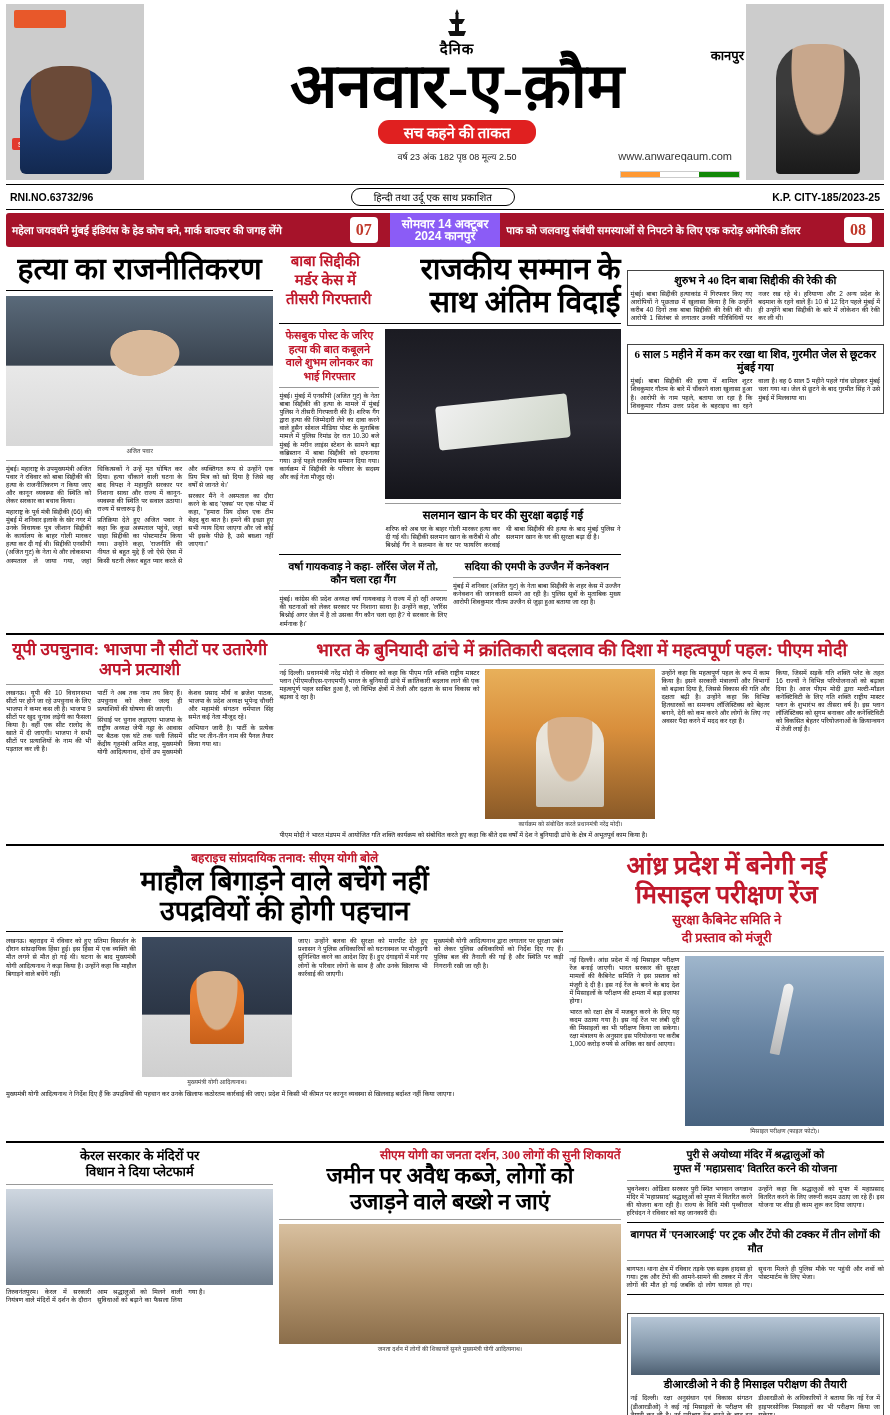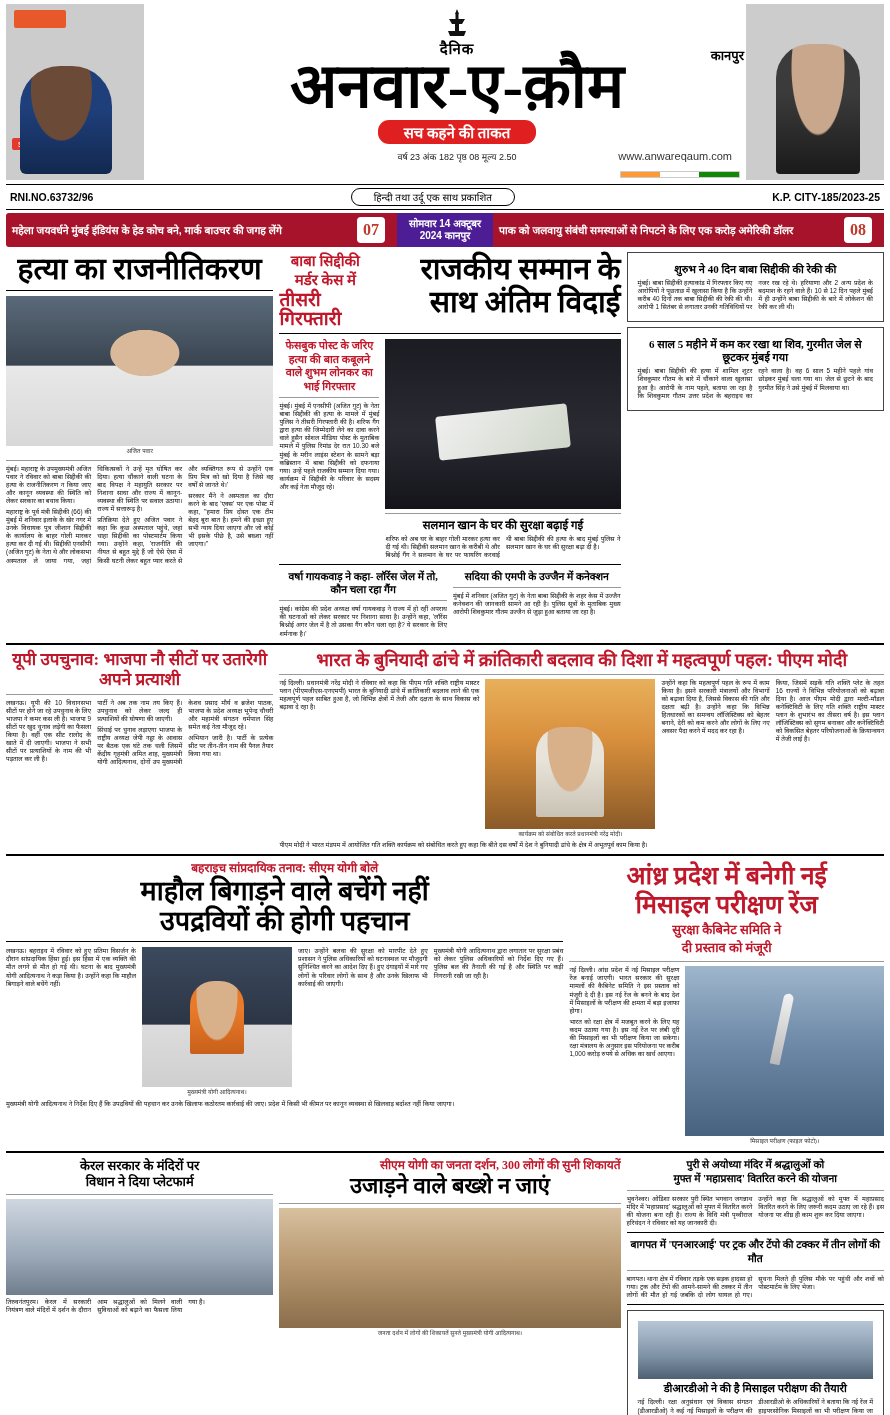--- a/index.html
+++ b/index.html
@@ -61,21 +61,21 @@
 
   
   .promo-bar { display:flex; align-items:stretch; margin-top:3px; height:34px; }
   .promo-left, .promo-right { flex:1; background:#a6132a; color:#fff; display:flex; align-items:center;
       font-size:10.5px; font-weight:bold; padding: 0 6px; position:relative;}
   .promo-left { border-radius: 3px 0 0 3px;}
   .promo-right { justify-content:flex-start;}
   .pg-badge { background:#fff; color:#c0392b; font-weight:bold; font-size:16px;
       width:28px; height:26px; display:flex; align-items:center; justify-content:center;
       border-radius:4px; margin:0 6px; font-family:"Liberation Serif",serif;}
-  .promo-date { background:#4c1d95; color:#fff; text-align:center; font-size:10px; line-height:12px;
+  .promo-date { background:#8b5cf6; color:#fff; text-align:center; font-size:12px; line-height:12px;
       padding:3px 12px; display:flex; flex-direction:column; justify-content:center; font-weight:bold;}
 
   
   .grid { display:flex; gap:6px; margin-top:5px; }
   .col { }
   .colA { width: 268px; }
   .colB { width: 342px; }
   .colC { width: 258px; }
 
   hr.rule { border:0; border-top:1px solid #000; margin:5px 0; }
@@ -113,21 +113,21 @@
      background:radial-gradient(ellipse at 50% 20%, #d8b08a 0 20px, rgba(0,0,0,0) 21px),
      linear-gradient(180deg,#e87a2a 40%, #c8601a 100%);border-radius:24px 24px 2px 2px;}
   .ph-missile { height:170px; background:linear-gradient(180deg,#9fb6cc 0%, #6e8aa8 45%, #47627f 100%);}
   .ph-missile::after{content:"";position:absolute;left:46%;top:16%;width:10px;height:72px;
      background:linear-gradient(180deg,#f2f2f2,#b9b9b9);border-radius:5px 5px 1px 1px;transform:rotate(12deg);}
   .ph-darshan { height:120px; background:linear-gradient(180deg,#d8c0a0 0%, #b99a72 45%, #8a6d4a 100%);}
   .ph-kerala { height:96px; background:linear-gradient(180deg,#cfd7e0 0%, #9aa8b8 60%, #6f7d8c 100%);}
   .ph-drdo { height:58px; background:linear-gradient(180deg,#b6c6d6 0%, #7f93a6 60%, #4e6072 100%);}
   .blk-sep { border-top:2px solid #000; margin:5px 0;}
 
-  .side-box { border:1px solid #444; padding:10px; margin-bottom:5px;}
+  .side-box { border:1px solid #444; padding:3px; margin-bottom:5px;margin-top:18px;}
   .side-head { font-family:"Liberation Serif",serif; font-weight:bold; font-size:11px; line-height:13px;
       text-align:center; color:#c0182b; margin-bottom:3px;}
   .side-head.blk { color:#000; }
   .sub-head-red { font-family:"Liberation Serif",serif; font-weight:bold; font-size:11px;
       line-height:13.5px; color:#c0182b; text-align:center; }
   .sub-head-blk { font-family:"Liberation Serif",serif; font-weight:bold; font-size:11.5px;
       line-height:14px; color:#000; text-align:center; }
   .banner-red { font-family:"Liberation Serif",serif; font-weight:bold; font-size:14.5px; line-height:18px;
       color:#c0182b; text-align:center;}
 </style>
@@ -196,21 +196,21 @@
         <p>प्रतिक्रिया देते हुए अजित पवार ने कहा कि कुछ अस्पताल पहुंचे, जहां चाहा सिद्दीकी का पोस्टमार्टम किया गया। उन्होंने कहा, 'राजनीति की नीयत से बहुत मुद्दे हैं जो ऐसे ऐसा में किसी घटनी लेकर बहुत प्यार करते से और व्यक्तिगत रूप से उन्होंने एक प्रिय मित्र को खो दिया है जिसे वह वर्षों से जानते थे।'</p>
         <p>सरकार मैंने ने अस्पताल का दौरा करने के बाद 'एक्स' पर एक पोस्ट में कहा, ''हमारा प्रिय दोस्त एक टीम बेहद बुरा बात है। हमने की इच्छा हुए सभी न्याय दिया जाएगा और जो कोई भी इसके पीछे है, उसे बख्शा नहीं जाएगा।''</p>
       </div>
     </div>
 
     <div class="col colB">
       <div style="display:flex; gap:6px;">
         <div style="width:92px;">
           <div class="kicker" style="text-align:center;font-size:15px;line-height:19px;">बाबा सिद्दीकी</div>
           <div class="kicker" style="text-align:center;font-size:15px;line-height:19px;">मर्डर केस में</div>
-          <div class="kicker" style="text-align:left;font-size:19px;line-height:19px;">तीसरी गिरफ्तारी</div>
+          <div class="kicker" style="text-align:right;font-size:15px;line-height:19px;">तीसरी गिरफ्तारी</div>
         </div>
         <div style="flex:1">
           <div class="head-xl" style="text-align:right">राजकीय सम्मान के</div>
           <div class="head-xl" style="text-align:right">साथ अंतिम विदाई</div>
         </div>
       </div>
       <hr class="rule">
 
       <div style="display:flex; gap:6px;">
         <div style="width:100px;">
@@ -339,20 +339,21 @@
     <div class="col colA">
       <div class="head-sm" style="text-align:center">केरल सरकार के मंदिरों पर</div>
       <div class="head-sm" style="text-align:center">विधान ने दिया प्लेटफार्म</div>
       <hr class="thin">
       <div class="photo ph-kerala"></div>
       <div class="body-txt cols3" style="margin-top:3px">तिरुवनंतपुरम। केरल में सरकारी नियंत्रण वाले मंदिरों में दर्शन के दौरान आम श्रद्धालुओं को मिलने वाली सुविधाओं को बढ़ाने का फैसला लिया गया है।</div>
     </div>
 
     <div class="col colB">
       <div class="kicker" style="text-align:right">सीएम योगी का जनता दर्शन, 300 लोगों की सुनी शिकायतें</div>
+      <div class="head-lg" style="text-align:center;font-size:22px;line-height:26px">जमीन पर अवैध कब्जे, लोगों को</div>
       <div class="head-lg" style="text-align:center;font-size:22px;line-height:26px">उजाड़ने वाले बख्शे न जाएं</div>
       <hr class="thin">
       <div class="photo ph-darshan"></div>
       <div class="cap">जनता दर्शन में लोगों की शिकायतें सुनते मुख्यमंत्री योगी आदित्यनाथ।</div>
     </div>
 
     <div class="col colC">
       <div>
         <div class="sub-head-blk" style="font-size:10.5px">पुरी से अयोध्या मंदिर में श्रद्धालुओं को</div>
         <div class="sub-head-blk" style="font-size:10.5px">मुफ्त में 'महाप्रसाद' वितरित करने की योजना</div>

